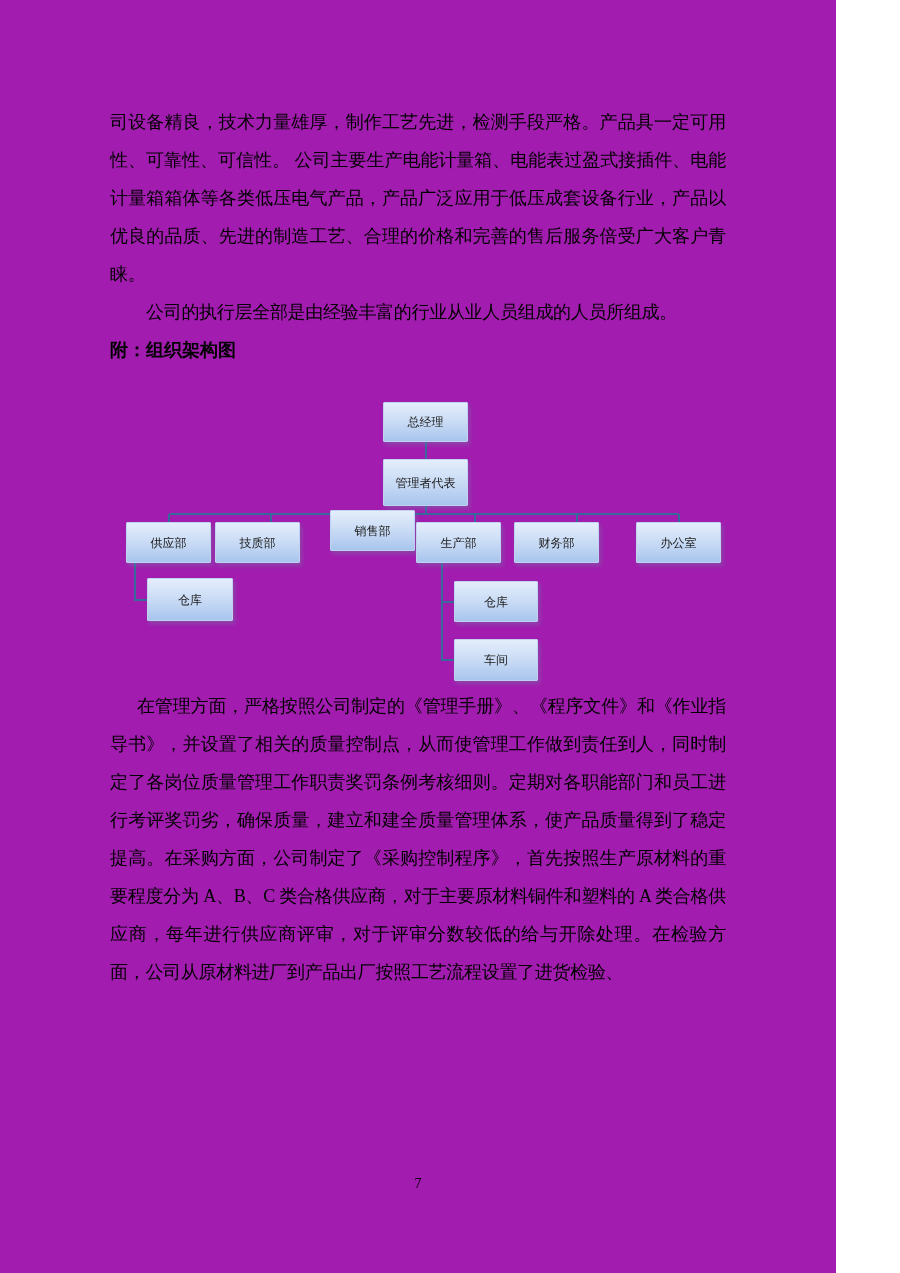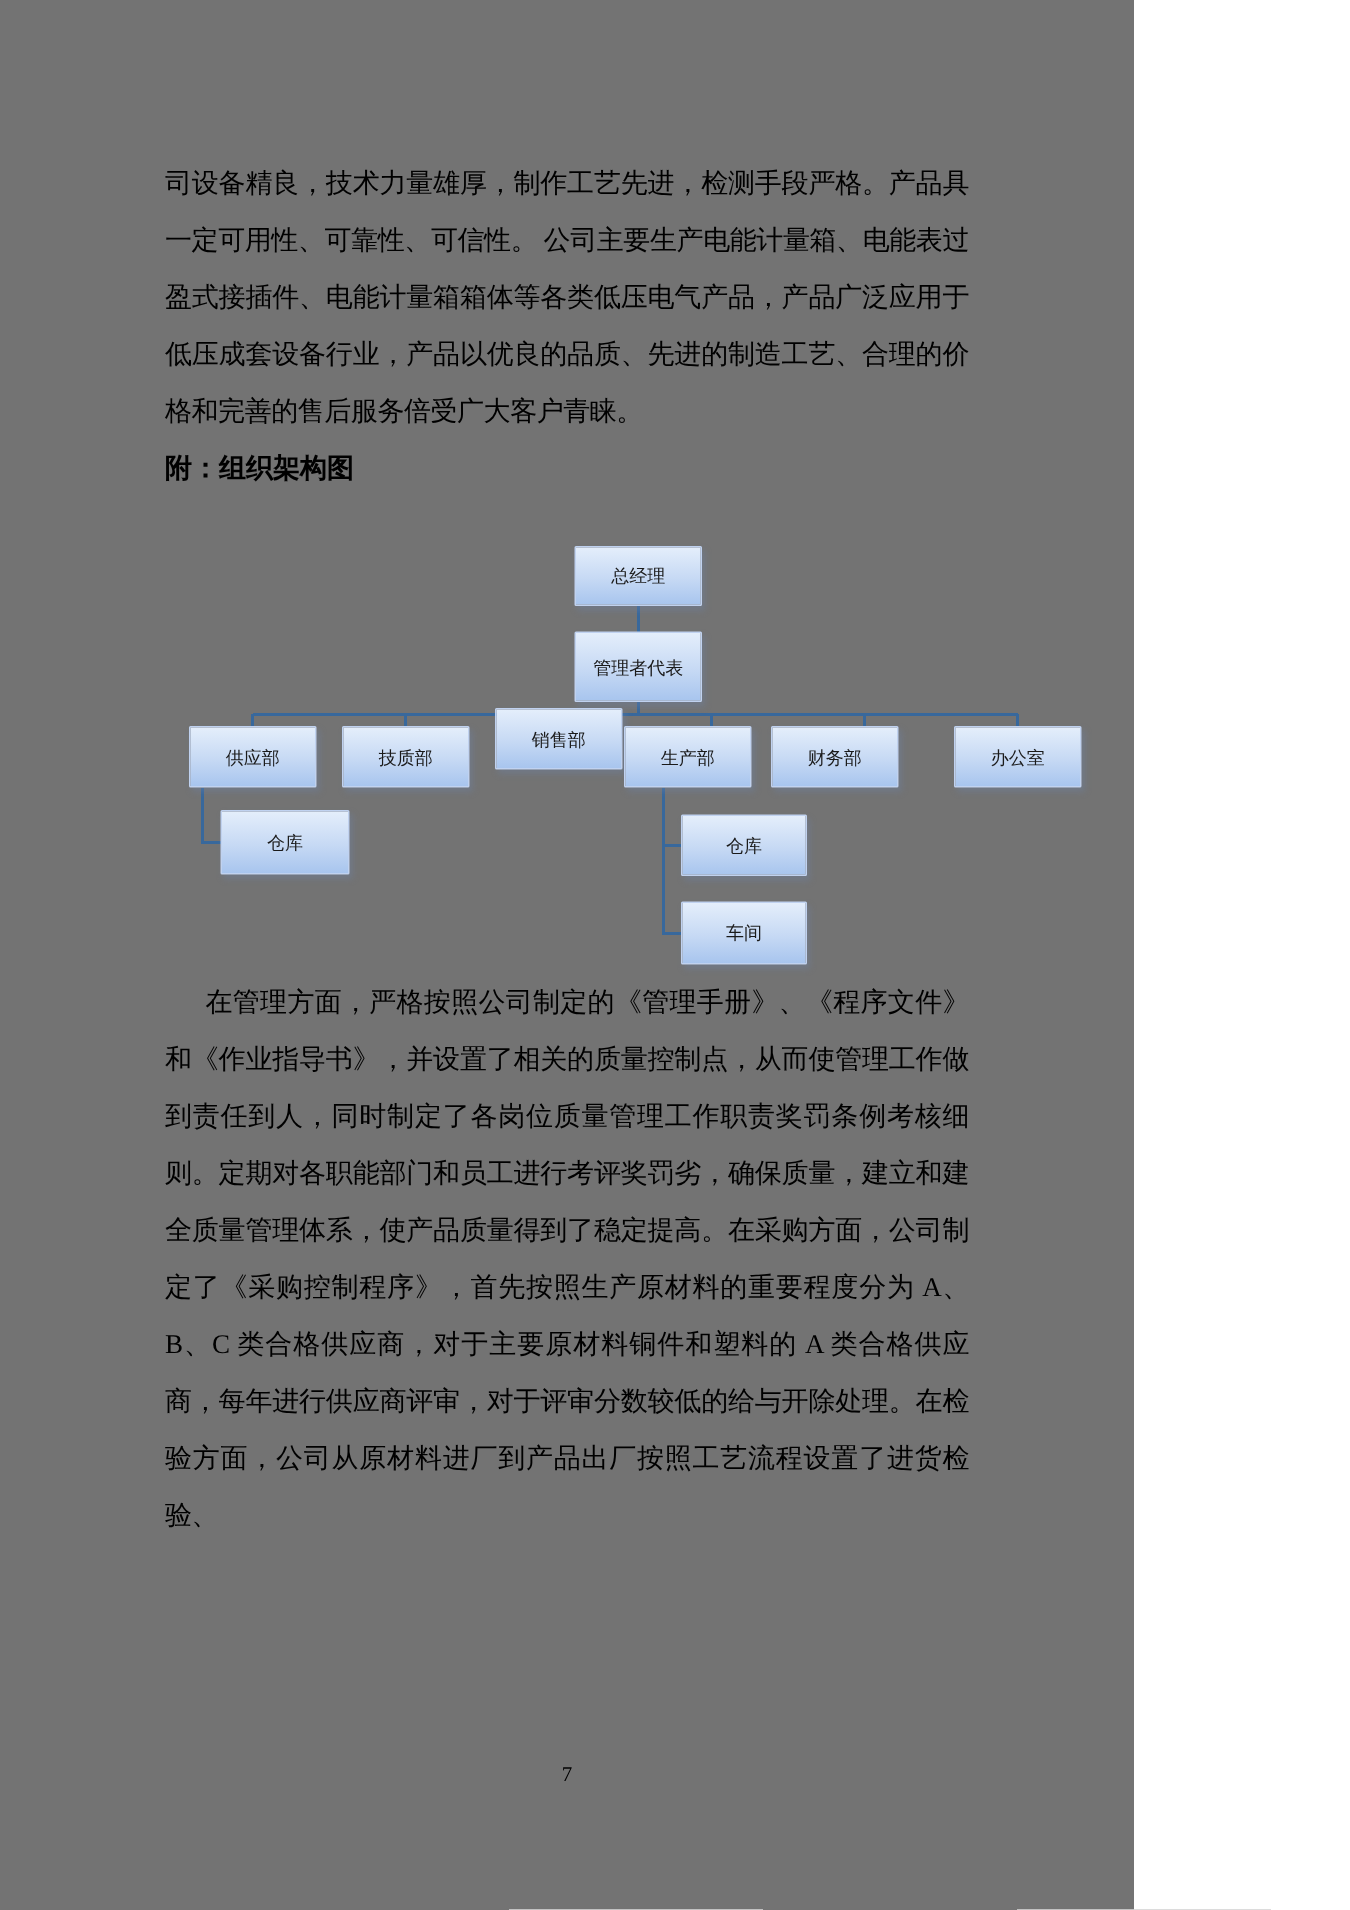--- a/index.html
+++ b/index.html
@@ -5,22 +5,22 @@
   :root{
     --oc-top:#e4eefb;
     --oc-mid:#c6d9f4;
     --oc-bottom:#a8c5ee;
     --oc-border:#c0d2f0;
     --oc-line:#38689c;
   }
   html,body{margin:0;padding:0;background:#ffffff;}
   .page{
     position:relative;
-    width:756px;height:1273px;
-    background:#737373;
+    width:836px;height:1273px;
+    background:#a21caf;
     color:#000;
     font-family:"Liberation Serif",serif;
     overflow:hidden;
   }
   .content{padding:103px 110px 0 110px;}
   p.body-text{
     margin:0;
     font-size:18px;
     line-height:38px;
     letter-spacing:-0.3px;
@@ -80,20 +80,21 @@
   }
 </style>
 </head>
 <body>
 
 <div class="page">
   <div class="content">
 
     <p class="body-text">司设备精良，技术力量雄厚，制作工艺先进，检测手段严格。产品具一定可用性、可靠性、可信性。 公司主要生产电能计量箱、电能表过盈式接插件、电能计量箱箱体等各类低压电气产品，产品广泛应用于低压成套设备行业，产品以优良的品质、先进的制造工艺、合理的价格和完善的售后服务倍受广大客户青睐。</p>
 
+    <p class="body-text indent-2">公司的执行层全部是由经验丰富的行业从业人员组成的人员所组成。</p>
 
     <p class="attachment-label">附：组织架构图</p>
 
     <div class="org-chart">
       <svg class="connectors" viewBox="0 0 680 285" aria-hidden="true">
         <path d="M315.5 40 L315.5 57"></path>
         <path d="M315.5 104 L315.5 112"></path>
         <path d="M58.5 112 L568.5 112"></path>
         <path d="M58.5 112 L58.5 120"></path>
         <path d="M160.5 112 L160.5 120"></path>
@@ -104,21 +105,21 @@
         <path d="M25 161 L25 197.5 L37 197.5"></path>
         <path d="M332 161 L332 258 L344 258"></path>
         <path d="M332 199.5 L344 199.5"></path>
       </svg>
 
       <div class="node" style="left:273px;top:0;width:85px;height:40px">总经理</div>
 
       <div class="node" style="left:273px;top:57px;width:85px;height:47px">管理者代表</div>
 
       <div class="node" style="left:16px;top:120px;width:85px;height:41px">供应部</div>
-      <div class="node" style="left:118px;top:120px;width:85px;height:41px">技质部</div>
+      <div class="node" style="left:105px;top:120px;width:85px;height:41px">技质部</div>
       <div class="node" style="left:220px;top:108px;width:85px;height:41px">销售部</div>
       <div class="node" style="left:306px;top:120px;width:85px;height:41px">生产部</div>
       <div class="node" style="left:404px;top:120px;width:85px;height:41px">财务部</div>
       <div class="node" style="left:526px;top:120px;width:85px;height:41px">办公室</div>
 
       <div class="node" style="left:37px;top:176px;width:86px;height:43px">仓库</div>
 
       <div class="node" style="left:344px;top:179px;width:84px;height:41px">仓库</div>
       <div class="node" style="left:344px;top:237px;width:84px;height:42px">车间</div>
     </div>

